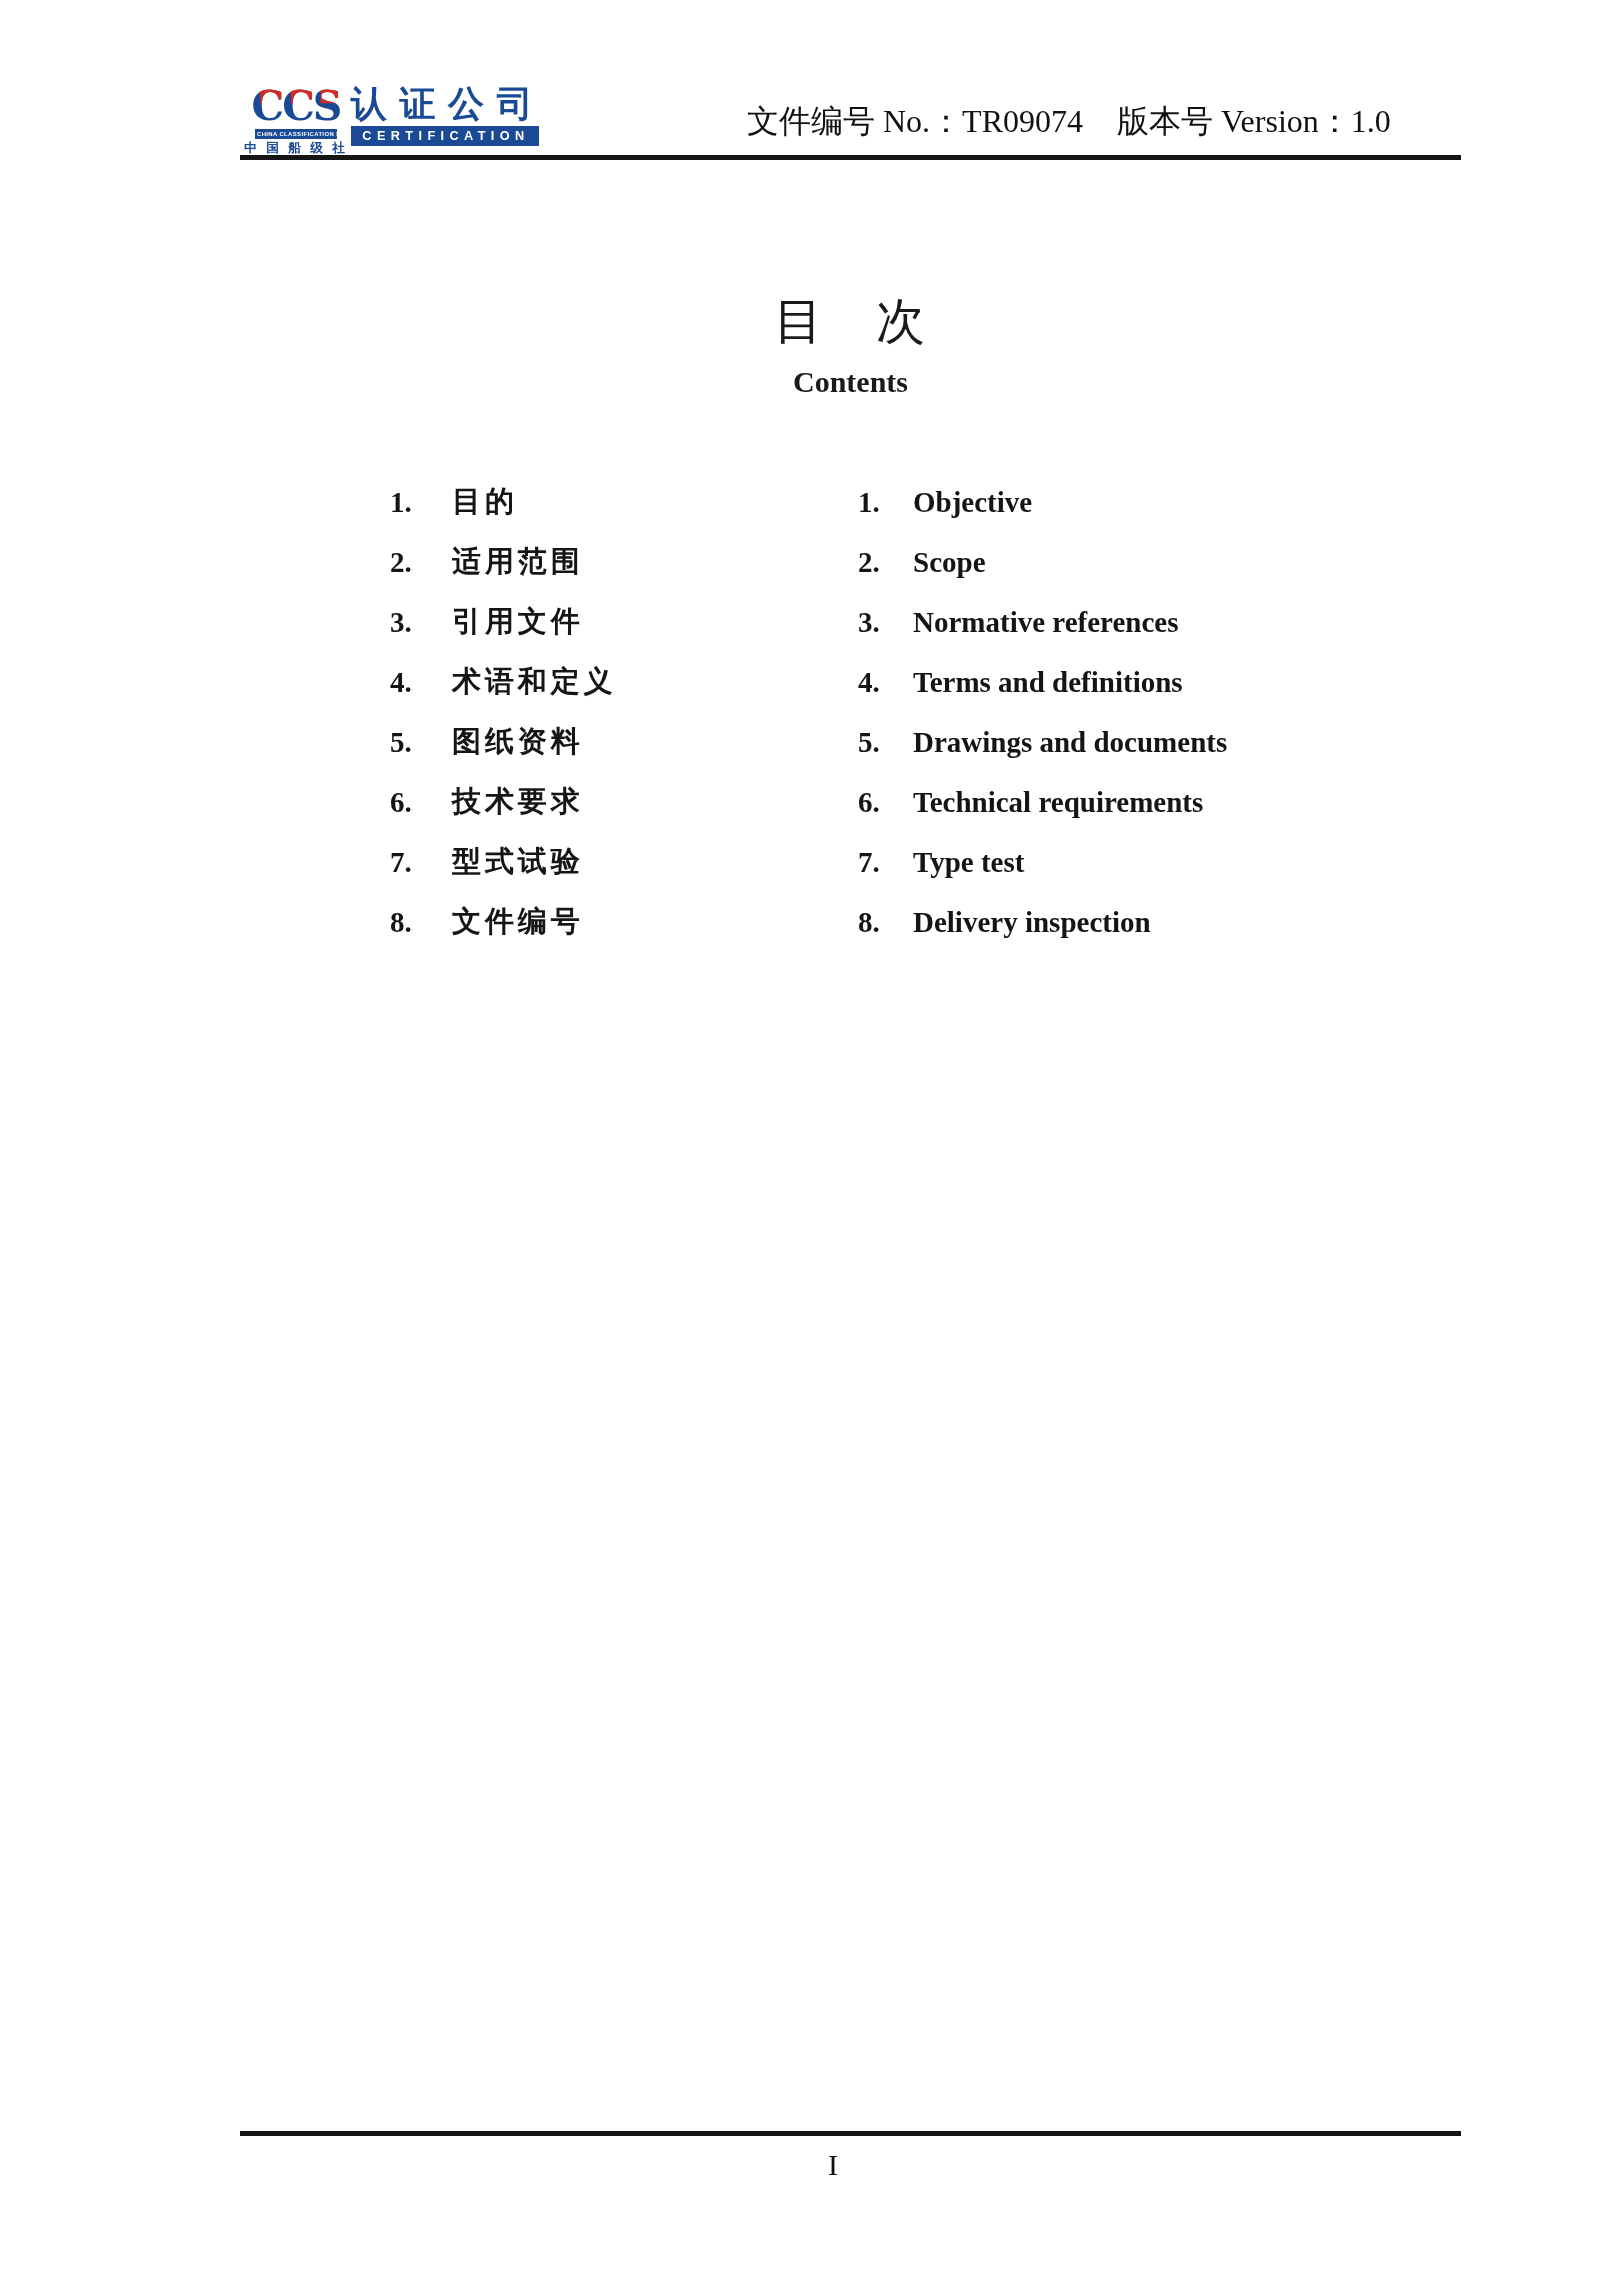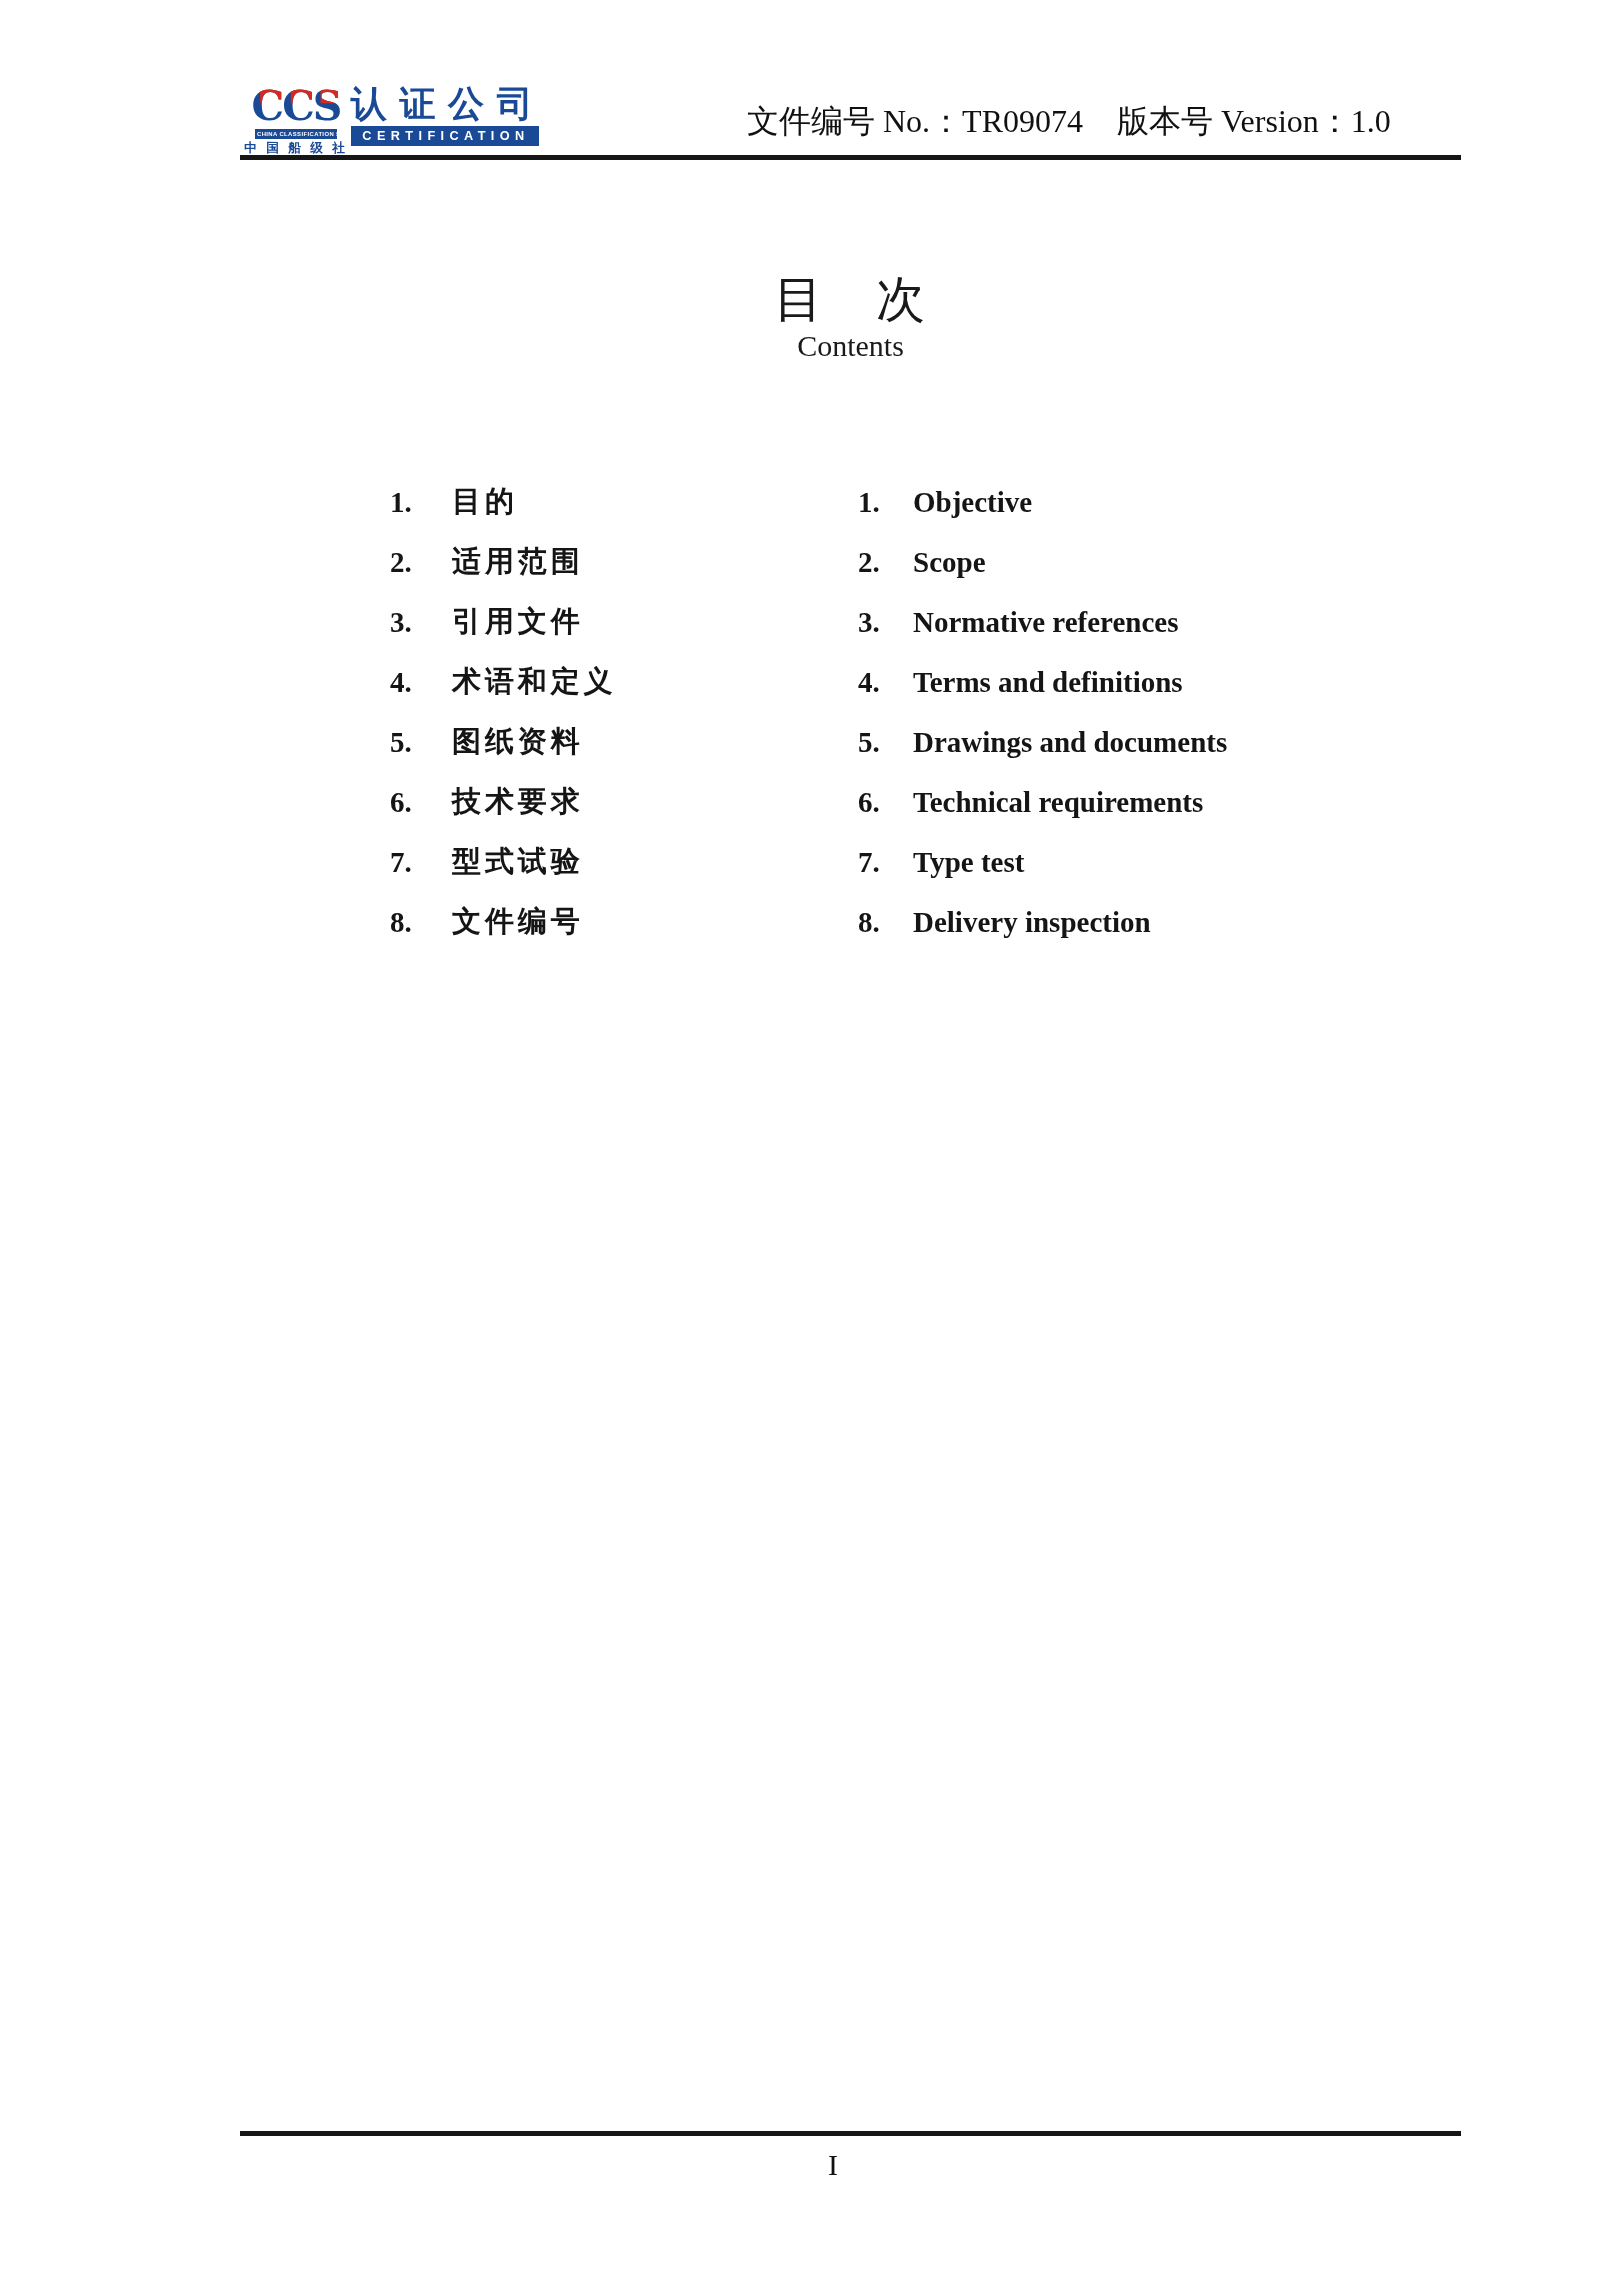--- a/index.html
+++ b/index.html
@@ -119,34 +119,34 @@
     height: 4.9px;
     background: #161616;
   }
   .rule.header-rule { top: 155px; }
   .rule.footer-rule { top: 2131px; }
 
   
   .title-block {
     position: absolute;
     left: 240px;
-    top: 272px;
+    top: 294px;
     width: 1221px;
     text-align: center;
   }
   .title-cn {
     font-size: 49px;
     line-height: 1.15;
     letter-spacing: 2px;
     color: #1a1a1a;
   }
   .title-en {
-    margin-top: 1px;
+    margin-top: 15px;
     font-size: 30px;
-    font-weight: normal;
+    font-weight: bold;
     color: #1a1a1a;
   }
 
   
   .toc {
     position: absolute;
     left: 0;
     top: 472px;
     width: 1613px;
   }

